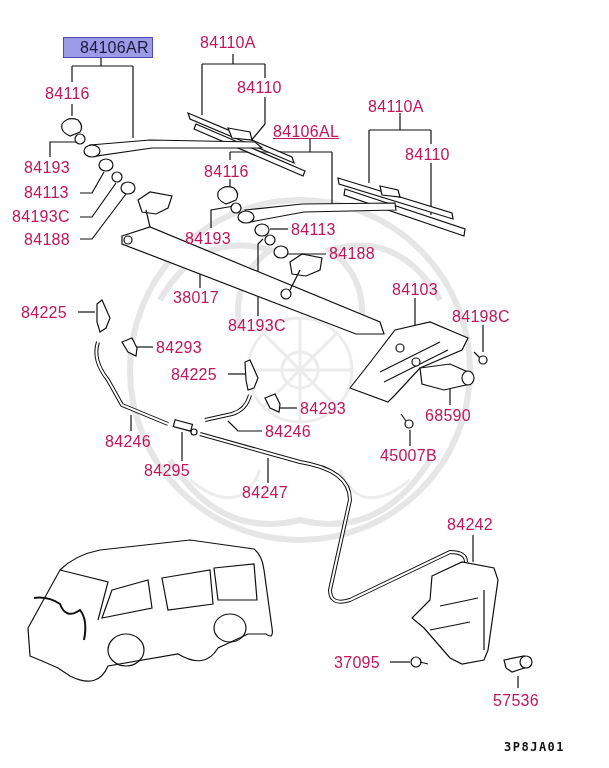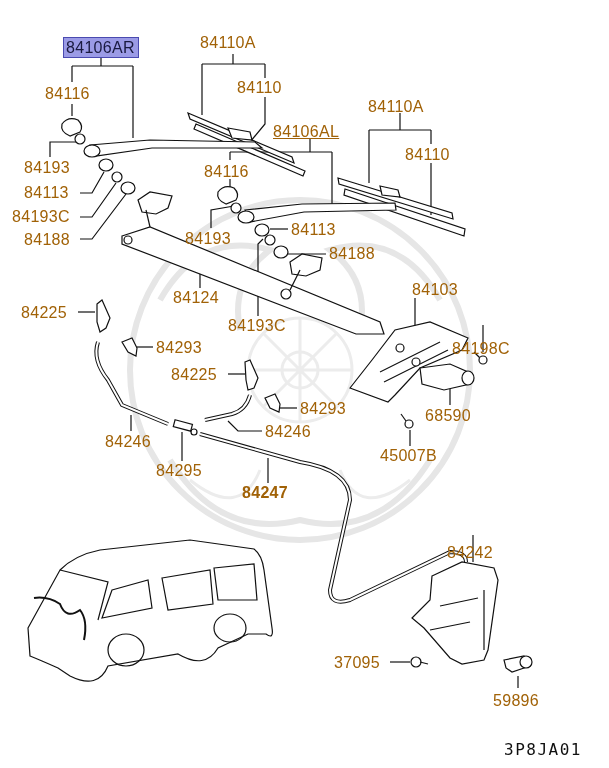--- a/index.html
+++ b/index.html
@@ -1,25 +1,25 @@
 <!DOCTYPE html>
 <html><head>
 <meta charset="utf-8">
 <style>
   html, body { margin: 0; padding: 0; background: #ffffff; }
   body { width: 609px; height: 768px; position: relative; overflow: hidden;
          font-family: "Liberation Sans", sans-serif; }
   #canvas { position: absolute; left: 0; top: 0; width: 609px; height: 768px; }
   .lbl { position: absolute; font-family: "Liberation Sans", sans-serif;
-         font-size: 16px; color: #a16207; white-space: nowrap; line-height: 1;
+         font-size: 16px; color: #be185d; white-space: nowrap; line-height: 1;
          letter-spacing: 0.3px; cursor: pointer; }
-  .lbl.hl { background: #9b9be6; border: 1px solid #4a4ab0; padding: 2px 3px 1px 2px;
+  .lbl.hl { background: #9b9be6; border: 1px solid #4a4ab0; padding: 2px 3px 1px 16px;
             color: #1a1a40; }
   .code { position: absolute; font-family: "DejaVu Sans Mono", monospace;
-          font-size: 16px; font-weight: normal; letter-spacing: 1.5px; color: #111; }
+          font-size: 12px; font-weight: bold; letter-spacing: 1.5px; color: #111; }
   svg line, svg path, svg polyline, svg rect, svg ellipse, svg circle, svg polygon {
     vector-effect: non-scaling-stroke; }
   .p { fill: #fff; stroke: #111; stroke-width: 1.2; }
   .ln { fill: none; stroke: #111; stroke-width: 1.2; }
   .wm { fill: none; stroke: #e6e6e6; stroke-width: 6; }
   .wm2 { fill: none; stroke: #ececec; stroke-width: 3; }
 </style>
 </head>
 <body>
 
@@ -234,31 +234,31 @@
 <span class="lbl" style="left:24px;top:185px;">84113</span>
 <span class="lbl" style="left:12px;top:209px;">84193C</span>
 <span class="lbl" style="left:24px;top:232px;">84188</span>
 <span class="lbl" style="left:273px;top:124px;text-decoration:underline;">84106AL</span>
 <span class="lbl" style="left:368px;top:99px;">84110A</span>
 <span class="lbl" style="left:405px;top:147px;">84110</span>
 <span class="lbl" style="left:204px;top:164px;">84116</span>
 <span class="lbl" style="left:185px;top:231px;">84193</span>
 <span class="lbl" style="left:291px;top:222px;">84113</span>
 <span class="lbl" style="left:329px;top:246px;">84188</span>
-<span class="lbl" style="left:173px;top:290px;">84124</span>
+<span class="lbl" style="left:173px;top:290px;">38017</span>
 <span class="lbl" style="left:228px;top:318px;">84193C</span>
-<span class="lbl" style="left:412px;top:282px;">84103</span>
-<span class="lbl" style="left:452px;top:309px;margin-top:32px;">84198C</span>
+<span class="lbl" style="left:392px;top:282px;">84103</span>
+<span class="lbl" style="left:452px;top:309px;">84198C</span>
 <span class="lbl" style="left:425px;top:408px;">68590</span>
 <span class="lbl" style="left:380px;top:448px;">45007B</span>
 <span class="lbl" style="left:21px;top:305px;">84225</span>
 <span class="lbl" style="left:156px;top:340px;">84293</span>
 <span class="lbl" style="left:171px;top:367px;">84225</span>
 <span class="lbl" style="left:300px;top:401px;">84293</span>
 <span class="lbl" style="left:105px;top:434px;">84246</span>
 <span class="lbl" style="left:265px;top:424px;">84246</span>
-<span class="lbl" style="left:156px;top:463px;">84295</span>
-<span class="lbl" style="left:242px;top:485px;font-weight:bold;">84247</span>
-<span class="lbl" style="left:447px;top:517px;margin-top:28px;">84242</span>
+<span class="lbl" style="left:144px;top:463px;">84295</span>
+<span class="lbl" style="left:242px;top:485px;">84247</span>
+<span class="lbl" style="left:447px;top:517px;">84242</span>
 <span class="lbl" style="left:334px;top:655px;">37095</span>
-<span class="lbl" style="left:493px;top:693px;">59896</span>
+<span class="lbl" style="left:493px;top:693px;">57536</span>
 
 <span class="code" style="left:504px;top:740px;">3P8JA01</span>
 
 </body></html>

